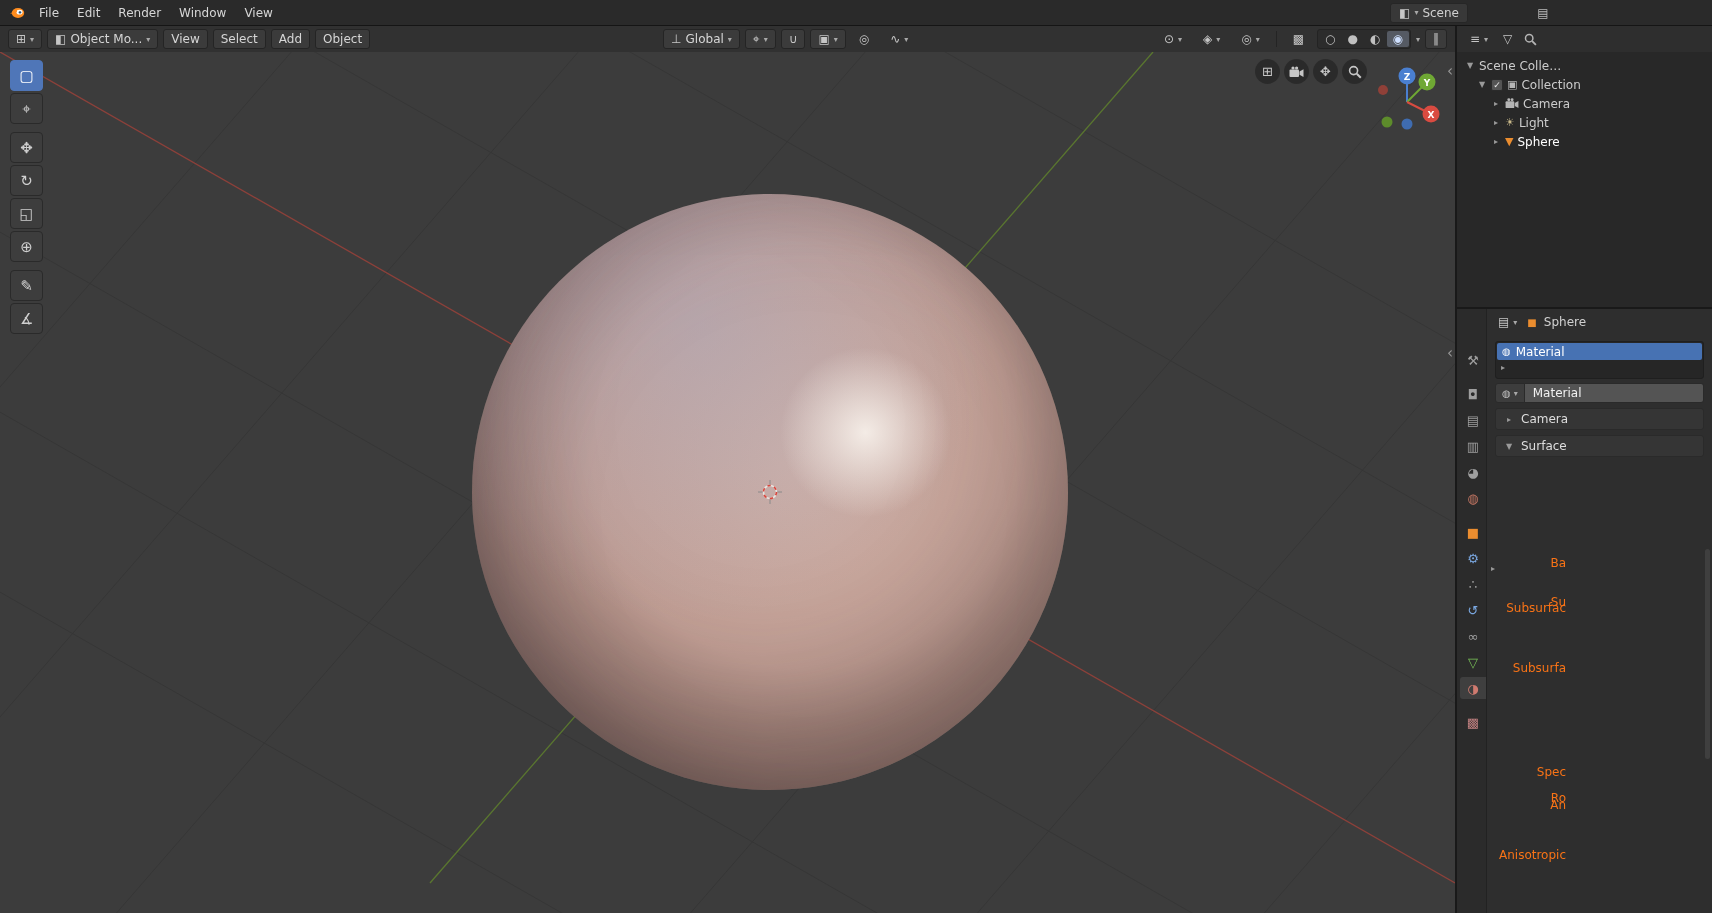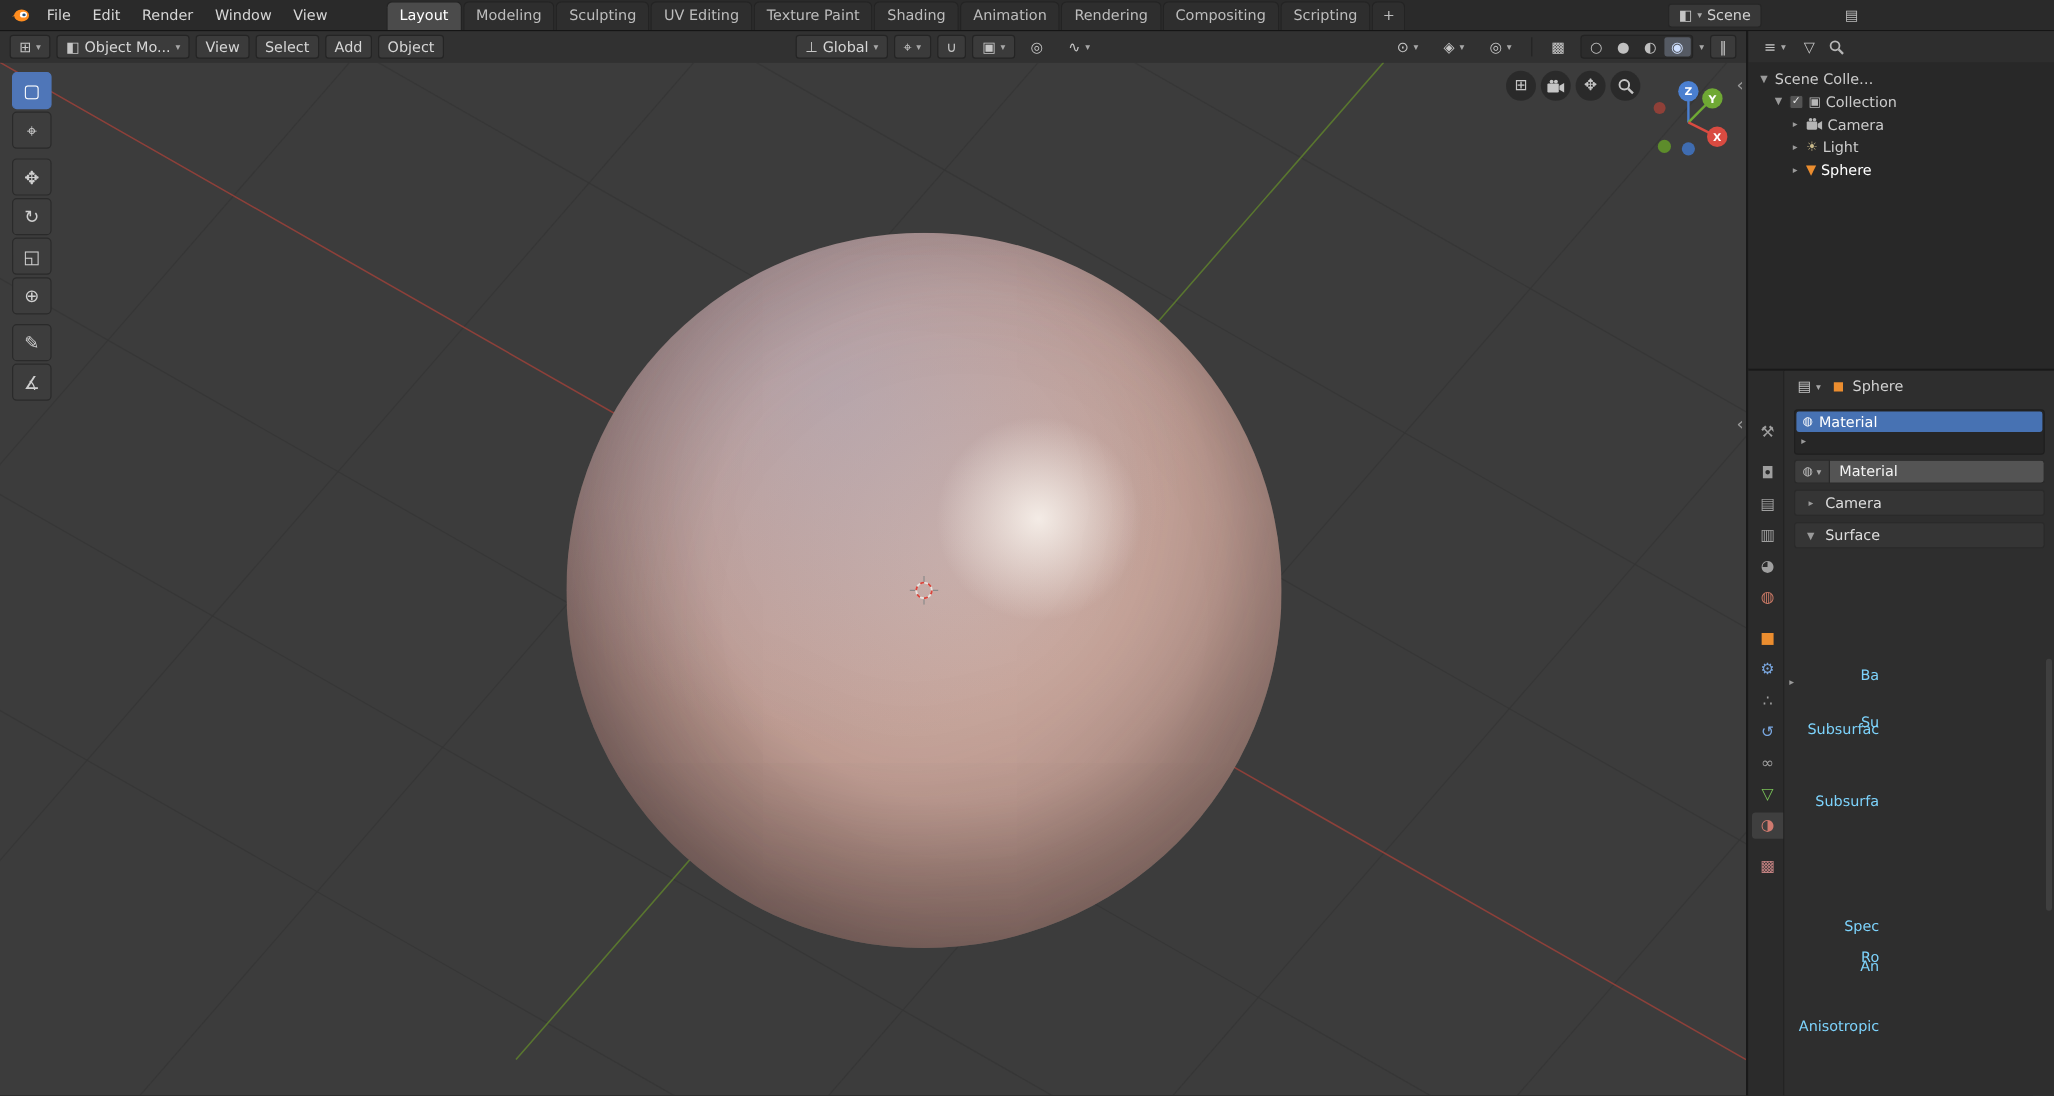--- a/index.html
+++ b/index.html
@@ -79,21 +79,21 @@
   .pmain { flex:1; background:#2e2e2e; position:relative; }
   .pm-header { height:26px; display:flex; align-items:center; gap:7px; padding:0 8px; }
   .bc-ic { font-size:10px; }
   .slot-box { margin:6px 8px 2px; background:#262626; border:1px solid #1f1f1f; border-radius:3px; height:38px; padding:1px; }
   .slot-row { height:17px; background:#4772b3; border-radius:2px; display:flex; align-items:center; gap:5px; padding:0 5px; color:#ffffff; }
   .slot-exp { color:#9a9a9a; font-size:8px; padding:3px 0 0 4px; }
   .id-row { margin:4px 8px; display:flex; height:20px; }
   .browse { display:flex; align-items:center; gap:3px; background:#3d3d3d; border:1px solid #2a2a2a; border-radius:3px 0 0 3px; padding:0 6px; }
   .id-name { flex:1; background:#545454; border:1px solid #2a2a2a; border-left:none; border-radius:0 3px 3px 0; display:flex; align-items:center; padding:0 8px; color:#f2f2f2; }
   .panel-h { margin:5px 8px 0; background:#353535; border:1px solid #2a2a2a; border-radius:3px; height:22px; display:flex; align-items:center; gap:7px; padding:0 8px; color:#dedede; }
-  .srow { position:absolute; left:0; width:79px; text-align:right; color:#7dd3fc; white-space:nowrap; overflow:hidden; }
+  .srow { position:absolute; left:0; width:79px; text-align:right; color:#f97316; white-space:nowrap; overflow:hidden; }
   .srow-arrow { position:absolute; left:4px; font-size:8px; color:#9a9a9a; }
   .pscroll { position:absolute; right:2px; top:240px; width:5px; height:210px; background:#4f4f4f; opacity:0.55; border-radius:3px; }
 </style>
 </head>
 <body>
 
 <div class="app">
 
   <header class="topbar">
     <span class="logo">
@@ -104,33 +104,20 @@
         <path d="M1 8 L7 3 L8 6 Z" fill="#ff8d1f"></path>
       </svg>
     </span>
     <nav class="menus" style="display:flex">
       <span class="menu">File</span>
       <span class="menu">Edit</span>
       <span class="menu">Render</span>
       <span class="menu">Window</span>
       <span class="menu">View</span>
     </nav>
-    <div class="tabs">
-      <span class="tab active">Layout</span>
-      <span class="tab">Modeling</span>
-      <span class="tab">Sculpting</span>
-      <span class="tab">UV Editing</span>
-      <span class="tab">Texture Paint</span>
-      <span class="tab">Shading</span>
-      <span class="tab">Animation</span>
-      <span class="tab">Rendering</span>
-      <span class="tab">Compositing</span>
-      <span class="tab">Scripting</span>
-      <span class="tab plus">+</span>
-    </div>
     <div class="scene-widget">
       <span class="icn">◧</span>
       <span class="ddarrow">▾</span>
       <span>Scene</span>
     </div>
     <span class="vl-btn">▤</span>
   </header>
 
   <div class="main">
 

